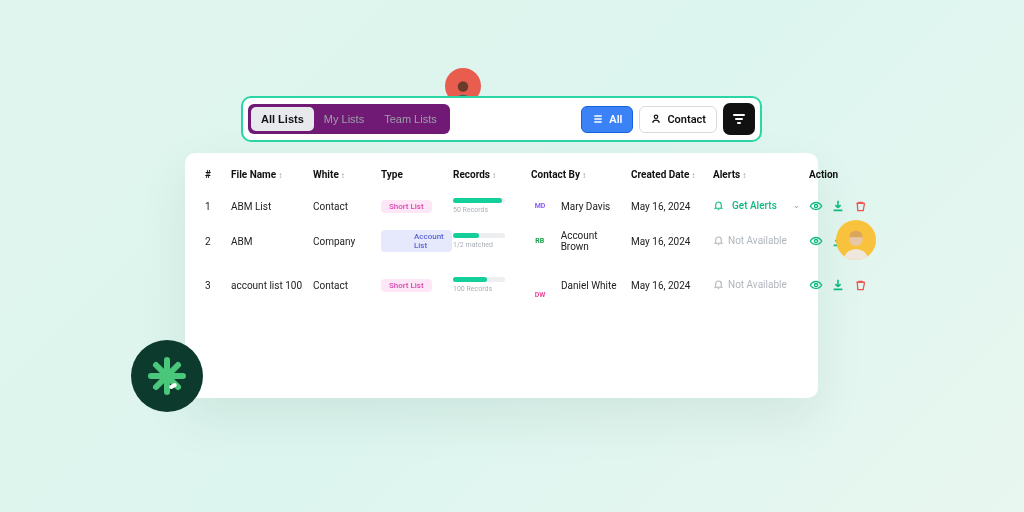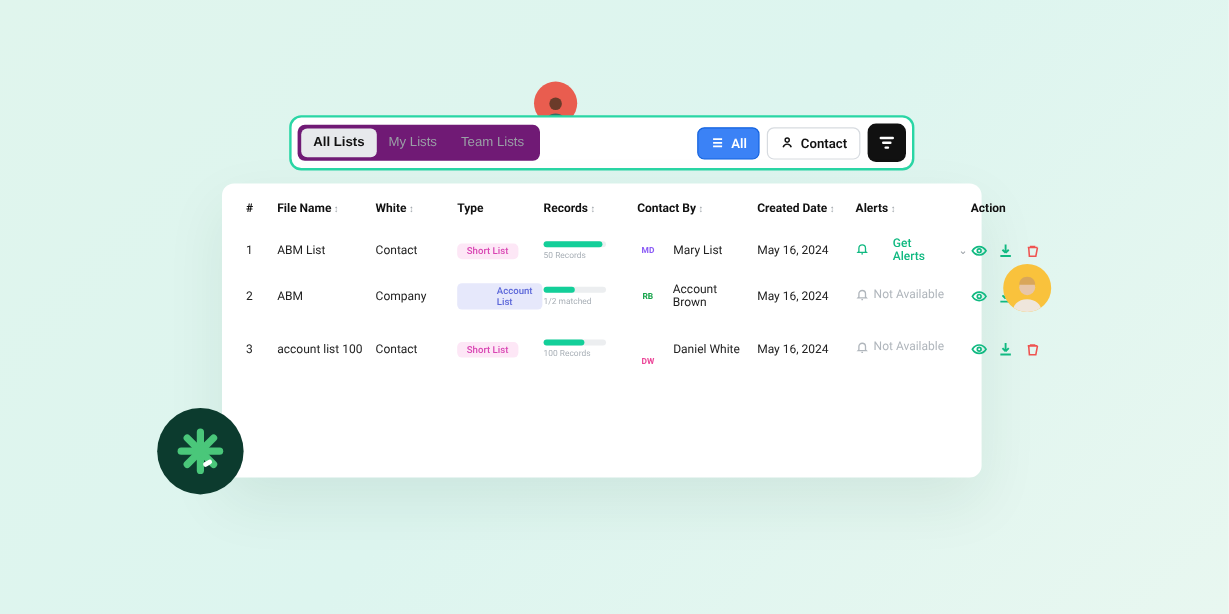--- a/index.html
+++ b/index.html
@@ -136,21 +136,21 @@
   .initials {
     width: 18px; height: 14px;
     border-radius: 3px;
     font-size: 7px; font-weight: 700;
     display: flex; align-items: center; justify-content: center;
   }
   .ini-md { color: #8b5cf6; }
   .ini-rb { color: #16a34a; }
   .ini-dw { color: #ec4899; margin-top: 20px; }
 
-  .alert-active { color: #10b981; display: flex; align-items: center; gap: 20px; font-weight: 500;}
+  .alert-active { color: #10b981; display: flex; align-items: flex-start; gap: 8px; font-weight: 500;}
   .alert-na { color: #b0b6bc; display: flex; align-items: flex-start; gap: 4px; }
   .chev { color: #9aa0a6; margin-left: 8px; font-size: 9px;}
 
   .actions { display: flex; gap: 8px; align-items: center; }
   .act { width: 14px; height: 14px; display: inline-flex; align-items: center; justify-content: center; cursor: pointer; }
   .act.eye { color: #10b981; }
   .act.dl  { color: #10b981; }
   .act.del { color: #ef5350; }
 
   
@@ -240,21 +240,21 @@
           <td><span class="tag short">Short List</span></td>
           <td>
             <div class="recbar">
               <span style="width:95%"></span>
             </div>
             <div class="recsub">50 Records</div>
           </td>
           <td>
             <div class="creator">
               <span class="initials ini-md">MD</span>
-              <span>Mary List</span>
+              <span>Mary Davis</span>
             </div>
           </td>
           <td>May 16, 2024</td>
           <td>
             <span class="alert-active">
               <span><svg width="11" height="11" viewBox="0 0 16 16" fill="none" stroke="#10b981" stroke-width="1.6">
                   <path d="M4 11V7a4 4 0 118 0v4l1 1H3l1-1z"></path>
                   <path d="M7 14h2"></path>
                 </svg></span>
               <span>Get Alerts</span>

